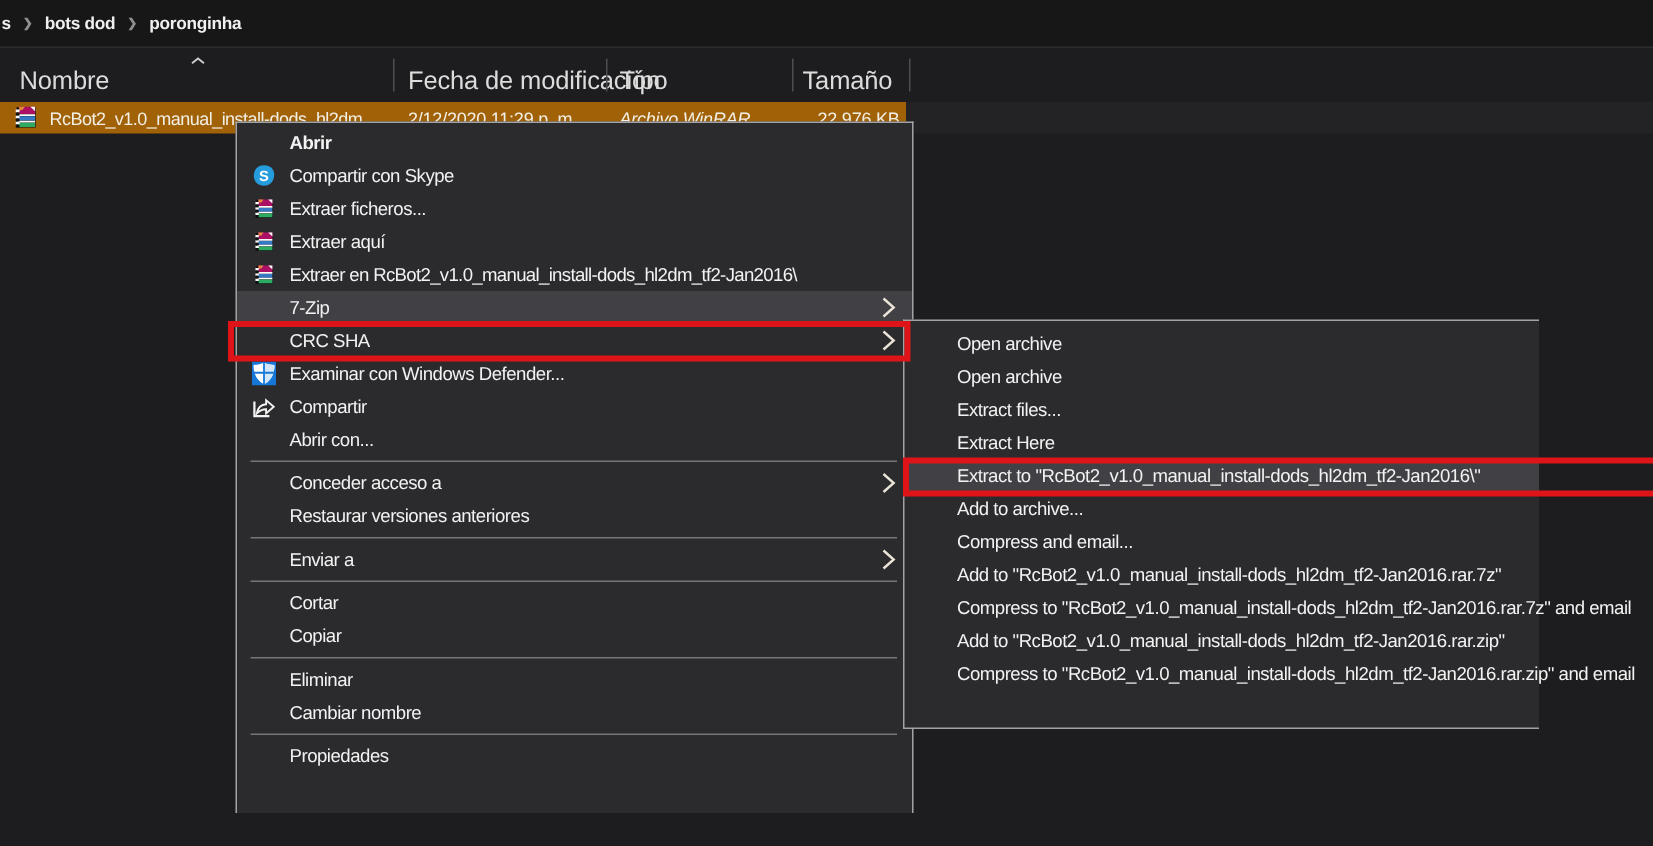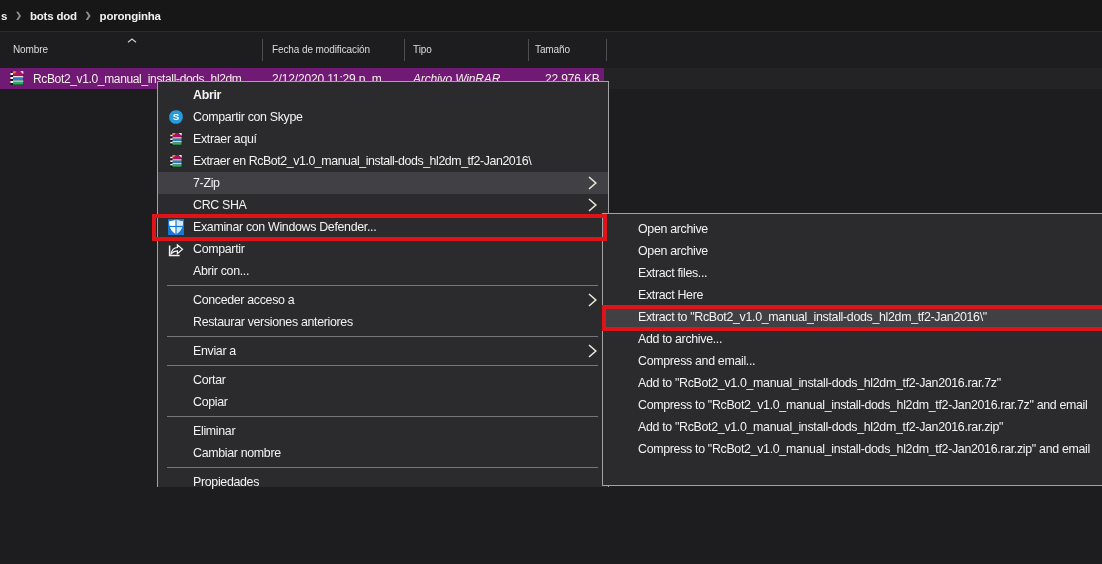--- a/index.html
+++ b/index.html
@@ -9,36 +9,36 @@
 
   
   #topbar { position:absolute; left:0; top:0; width:1102px; height:31px;
     background:#171718; color:#f0f0f0; font-size:11.5px; font-weight:700;
     letter-spacing:-0.2px; display:flex; align-items:center; }
   #topbar .sep { color:#909090; font-size:8px; margin:0 8px; font-weight:600; letter-spacing:0; }
 
   
   #listarea { position:absolute; left:0; top:31px; width:1102px; height:533px;
     background:#1d1d1f; border-top:1px solid #2c2c30; }
-  .hdr { position:absolute; top:12px; color:#dcdcdc; font-size:10px; letter-spacing:-0.1px; }
+  .hdr { position:absolute; top:12px; color:#dcdcdc; font-size:17px; letter-spacing:-0.1px; }
   .vline { position:absolute; top:7px; height:22px; width:1px; background:#4e4e51; }
   #caret { position:absolute; left:127px; top:6px; width:10px; height:5px; }
 
   
   #filerow { position:absolute; left:0; top:36px; width:604px; height:21px;
-    background:#701a75; color:#f2efe6; font-size:12px; letter-spacing:-0.15px; }
+    background:#a16207; color:#f2efe6; font-size:12px; letter-spacing:-0.15px; }
   #rowband { position:absolute; left:604px; top:36px; width:498px; height:21px;
     background:#232326; }
   #filerow span { position:absolute; top:4px; white-space:pre; }
 
   
   .menu { position:absolute; background:#2b2b2e; border:1px solid #a2a2a2; }
-  #mainmenu { left:157px; top:81px; width:452px; height:406px; border-bottom:none;
+  #mainmenu { left:157px; top:81px; width:452px; height:461px; border-bottom:none;
     padding-top:2px; }
-  #submenu  { left:602px; top:213px; width:500px; height:273px; border-right:none;
+  #submenu  { left:602px; top:213px; width:424px; height:273px; border-right:none;
     padding-top:4px; }
   #submenu .lbl { letter-spacing:-0.32px; }
   .mi { position:relative; height:22px; color:#f2f2f2; font-size:12.4px;
     display:flex; align-items:center; }
   #mainmenu .lbl { letter-spacing:-0.32px; }
   .mi .lbl { position:absolute; left:35px; top:50%; transform:translateY(-50%);
     white-space:pre; }
   .mi .ico { position:absolute; left:10px; top:50%; transform:translateY(-50%);
     width:16px; height:16px; display:flex; align-items:center; justify-content:center; }
   .mi .chev { position:absolute; left:429px; top:50%; transform:translateY(-50%);
@@ -124,37 +124,54 @@
         <path d="M3.8 1.2 L7.6 1.2 L6 3.4 L3.8 3.6 Z" fill="#e0883c"></path>
         <path d="M3.4 7.5 L14.4 7.5 L14.4 10.4 L3.4 10.4 Z" fill="#3579c4"></path>
         <path d="M3 11.8 L14.4 11.8 L14.4 14.6 L3 14.6 Z" fill="#2dab62"></path>
         <path d="M3.4 6.1 L14.4 6.1 L14.4 7.4 L3.4 7.4 Z" fill="#fafafa"></path>
         <path d="M3 10.5 L14.4 10.5 L14.4 11.7 L3 11.7 Z" fill="#fafafa"></path>
         <path d="M11.2 1.2 L14.4 1.2 L14.4 4.2 Z" fill="#fff"></path>
         <path d="M1.5 3 L4 3 L4 5 L1.5 5 Z M1.5 7 L4 7 L4 9 L1.5 9 Z M1.5 11 L4 11 L4 13 L1.5 13 Z" fill="#fff"></path>
         <path d="M1.5 5 L4 5 L4 7 L1.5 7 Z M1.5 9 L4 9 L4 11 L1.5 11 Z M1.5 13 L4 13 L4 15 L1.5 15 Z" fill="#111"></path>
       </svg>
         </span>
-        <span class="lbl">Extraer aquí</span>
+        <span class="lbl">Extraer ficheros...</span>
       </div>
     <div class="mi">
         <span class="ico">
           <svg width="14" height="14" viewBox="0 0 16 16">
         <path d="M2 1.5 L14.8 1.5 L14.8 15 L2 15 Z" fill="#111"></path>
         <path d="M3.6 1.2 L14.4 1.2 L14.4 6 L3.6 6 Z" fill="#ab1065"></path>
         <path d="M3.8 1.2 L7.6 1.2 L6 3.4 L3.8 3.6 Z" fill="#e0883c"></path>
         <path d="M3.4 7.5 L14.4 7.5 L14.4 10.4 L3.4 10.4 Z" fill="#3579c4"></path>
         <path d="M3 11.8 L14.4 11.8 L14.4 14.6 L3 14.6 Z" fill="#2dab62"></path>
         <path d="M3.4 6.1 L14.4 6.1 L14.4 7.4 L3.4 7.4 Z" fill="#fafafa"></path>
         <path d="M3 10.5 L14.4 10.5 L14.4 11.7 L3 11.7 Z" fill="#fafafa"></path>
         <path d="M11.2 1.2 L14.4 1.2 L14.4 4.2 Z" fill="#fff"></path>
         <path d="M1.5 3 L4 3 L4 5 L1.5 5 Z M1.5 7 L4 7 L4 9 L1.5 9 Z M1.5 11 L4 11 L4 13 L1.5 13 Z" fill="#fff"></path>
         <path d="M1.5 5 L4 5 L4 7 L1.5 7 Z M1.5 9 L4 9 L4 11 L1.5 11 Z M1.5 13 L4 13 L4 15 L1.5 15 Z" fill="#111"></path>
       </svg>
         </span>
+        <span class="lbl">Extraer aquí</span>
+      </div>
+    <div class="mi">
+        <span class="ico">
+          <svg width="14" height="14" viewBox="0 0 16 16">
+        <path d="M2 1.5 L14.8 1.5 L14.8 15 L2 15 Z" fill="#111"></path>
+        <path d="M3.6 1.2 L14.4 1.2 L14.4 6 L3.6 6 Z" fill="#ab1065"></path>
+        <path d="M3.8 1.2 L7.6 1.2 L6 3.4 L3.8 3.6 Z" fill="#e0883c"></path>
+        <path d="M3.4 7.5 L14.4 7.5 L14.4 10.4 L3.4 10.4 Z" fill="#3579c4"></path>
+        <path d="M3 11.8 L14.4 11.8 L14.4 14.6 L3 14.6 Z" fill="#2dab62"></path>
+        <path d="M3.4 6.1 L14.4 6.1 L14.4 7.4 L3.4 7.4 Z" fill="#fafafa"></path>
+        <path d="M3 10.5 L14.4 10.5 L14.4 11.7 L3 11.7 Z" fill="#fafafa"></path>
+        <path d="M11.2 1.2 L14.4 1.2 L14.4 4.2 Z" fill="#fff"></path>
+        <path d="M1.5 3 L4 3 L4 5 L1.5 5 Z M1.5 7 L4 7 L4 9 L1.5 9 Z M1.5 11 L4 11 L4 13 L1.5 13 Z" fill="#fff"></path>
+        <path d="M1.5 5 L4 5 L4 7 L1.5 7 Z M1.5 9 L4 9 L4 11 L1.5 11 Z M1.5 13 L4 13 L4 15 L1.5 15 Z" fill="#111"></path>
+      </svg>
+        </span>
         <span class="lbl" style="letter-spacing:-0.44px;">Extraer en RcBot2_v1.0_manual_install-dods_hl2dm_tf2-Jan2016\</span>
       </div>
     <div class="mi hover">
         <span class="lbl">7-Zip</span>
       <svg class="chev" viewBox="0 0 11 15">
           <path d="M2 1.5 L8.8 7.5 L2 13.5" stroke="#e9e4d6" stroke-width="1.6" fill="none"></path>
         </svg>
     </div>
     <div class="mi">
         <span class="lbl">CRC SHA</span>

